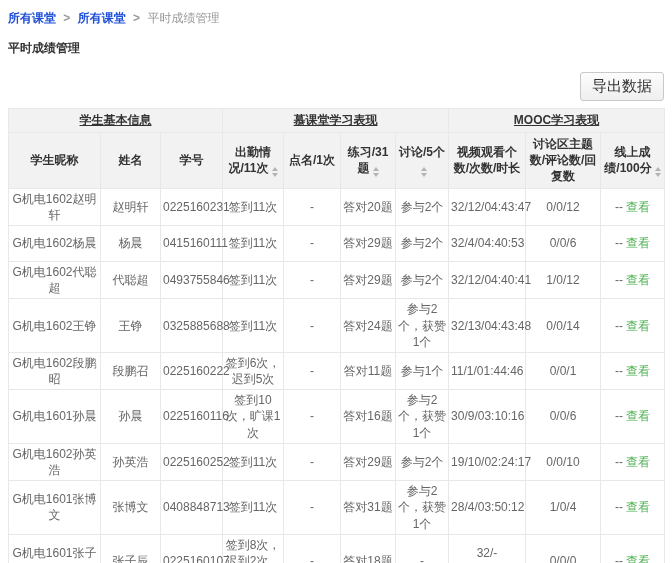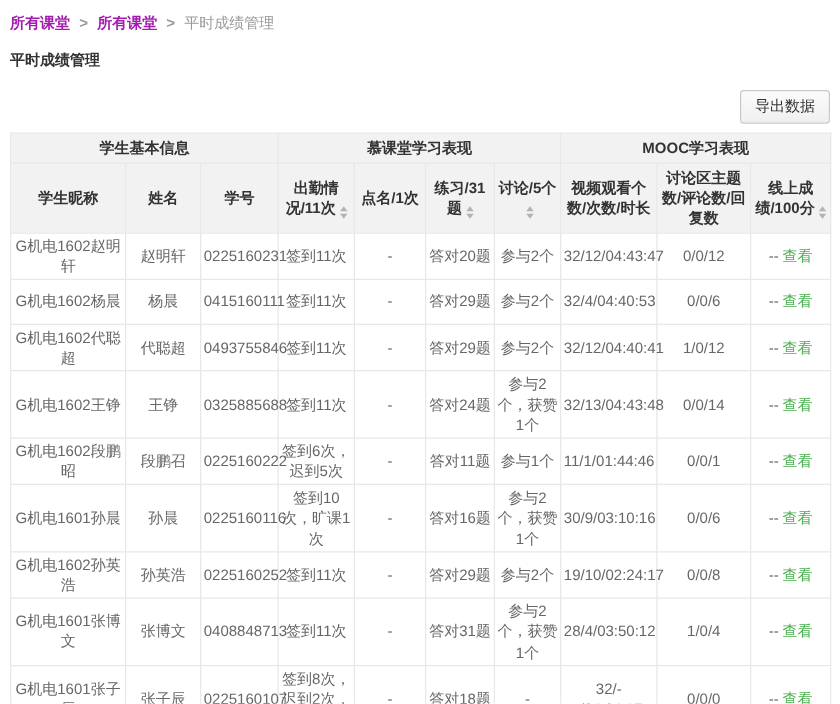--- a/index.html
+++ b/index.html
@@ -9,37 +9,37 @@
     background: #ffffff;
     font-family: "Liberation Sans", "DejaVu Sans", sans-serif;
     color: #333;
   }
   :root {
     --link-green: #4cb050;
     --header-bg: #f2f2f2;
     --border: #e8e8e8;
   }
   .breadcrumb { font-size: 12px; margin: 2px 0 13px 0; }
-  .breadcrumb .crumb-link { color: #a21caf; font-weight: bold; cursor: pointer; }
+  .breadcrumb .crumb-link { color: #1d4ed8; font-weight: bold; cursor: pointer; }
   .breadcrumb .sep { color: #999; font-weight: bold; margin: 0 4px; }
   .breadcrumb .crumb-current { color: #999; }
   .page-title { font-size: 12px; font-weight: bold; color: #333; margin: 0 0 15px 0; }
   .toolbar { text-align: right; margin-bottom: 7px; }
   .export-btn {
     display: inline-block;
-    font-size: 12px; color: #333;
+    font-size: 15px; color: #333;
     background: linear-gradient(#fcfcfc, #efefef);
     border: 1px solid #c9c9c9; border-radius: 3px;
     padding: 4px 11px; cursor: pointer;
     font-family: "Liberation Sans", sans-serif;
   }
   table { width: 100%; border-collapse: collapse; table-layout: fixed; }
   th, td { border: 1px solid var(--border); text-align: center; font-size: 12px; }
   thead th { background: var(--header-bg); color: #333; font-weight: bold; padding: 3px 2px; }
-  tr.group-row th { height: 21px; }
+  tr.group-row th { height: 21px; text-decoration: underline; }
   tr.col-row th { height: 42px; line-height: 1.35; }
   tbody td { color: #666; height: 36px; padding: 2px 2px; line-height: 1.35; vertical-align: middle; }
   .sort-icon { display: inline-flex; flex-direction: column; gap: 2px; vertical-align: 1px; margin-left: 3px; }
   .sort-icon .tri-up { width: 0; height: 0; border-left: 3px solid transparent; border-right: 3px solid transparent; border-bottom: 4px solid #b3b3b3; }
   .sort-icon .tri-down { width: 0; height: 0; border-left: 3px solid transparent; border-right: 3px solid transparent; border-top: 4px solid #b3b3b3; }
   .view-link { color: var(--link-green); cursor: pointer; margin-left: 3px; white-space: nowrap; }
 </style>
 </head>
 <body>
 
@@ -176,21 +176,21 @@
       </tr>
       <tr>
         <td><span>G机电1602孙英浩</span></td>
         <td><span>孙英浩</span></td>
         <td><span>0225160252</span></td>
         <td><span>签到11次</span></td>
         <td><span>-</span></td>
         <td><span>答对29题</span></td>
         <td><span>参与2个</span></td>
         <td><span>19/10/02:24:17</span></td>
-        <td><span>0/0/8</span></td>
+        <td><span>0/0/10</span></td>
         <td><span>--</span><span class="view-link">查看</span></td>
       </tr>
       <tr>
         <td><span>G机电1601张博文</span></td>
         <td><span>张博文</span></td>
         <td><span>0408848713</span></td>
         <td><span>签到11次</span></td>
         <td><span>-</span></td>
         <td><span>答对31题</span></td>
         <td><span>参与2个，获赞1个</span></td>

